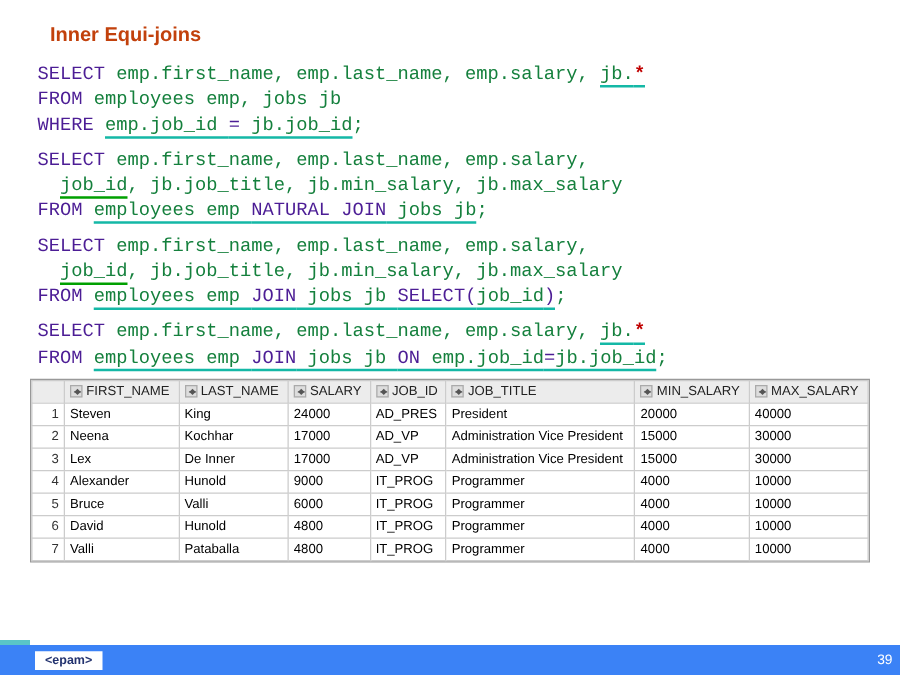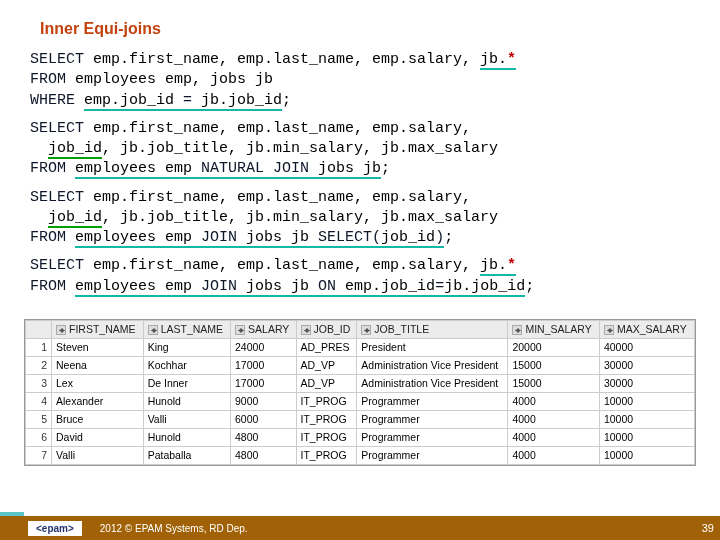--- a/index.html
+++ b/index.html
@@ -17,28 +17,28 @@
     font-size: 16px;
     padding: 20px 0 10px 40px;
   }
   .code-block {
     font-family: "Courier New", monospace;
     font-size: 15px;
     line-height: 1.35;
     padding: 2px 0 6px 30px;
     white-space: pre;
   }
-  .kw { color: #0f172a; font-weight: normal; }
-  .tx { color: #000000; }
+  .kw { color: #4c1d95; font-weight: normal; }
+  .tx { color: #15803d; }
   .star { color: #c00000; font-weight: bold; }
   .u-red { border-bottom: 2px solid #14b8a6; padding-bottom: 0; }
   .u-green { border-bottom: 2px solid #00a000; padding-bottom: 0; }
 
   .table-wrap {
-    margin: 16px 24px 0 24px;
+    margin: 0 24px 0 24px;
     border: 1px solid #999;
     font-size: 10.5px;
     background: #fff;
   }
   table { border-collapse: collapse; width: 100%; }
   th, td {
     border: 1px solid #ccc;
     padding: 2px 4px;
     height: 18px;
     white-space: nowrap;
@@ -74,21 +74,21 @@
     left: 2px; bottom: 1px;
     border-left: 3px solid transparent;
     border-right: 3px solid transparent;
     border-top: 3px solid #555;
   }
 
   .footer {
     position: absolute;
     bottom: 0; left: 0; right: 0;
     height: 24px;
-    background: #a16207;
+    background: #3b82f6;
     color: #fff;
     font-size: 10px;
     display: flex;
     align-items: center;
   }
   .logo-box {
     background: #fff;
     color: #23336f;
     font-weight: bold;
     font-size: 10px;
@@ -214,15 +214,14 @@
           <td class="num">4000</td>
           <td class="num">10000</td>
         </tr>
       </tbody>
   </table>
 </div>
 
 <div class="accent-bar"></div>
 <div class="footer">
   <span class="logo-box">&lt;epam&gt;</span>
-  <span class="footer-text">2012 © EPAM Systems, RD Dep.</span>
   <span class="pagenum">39</span>
 </div>
 
 </body></html>

